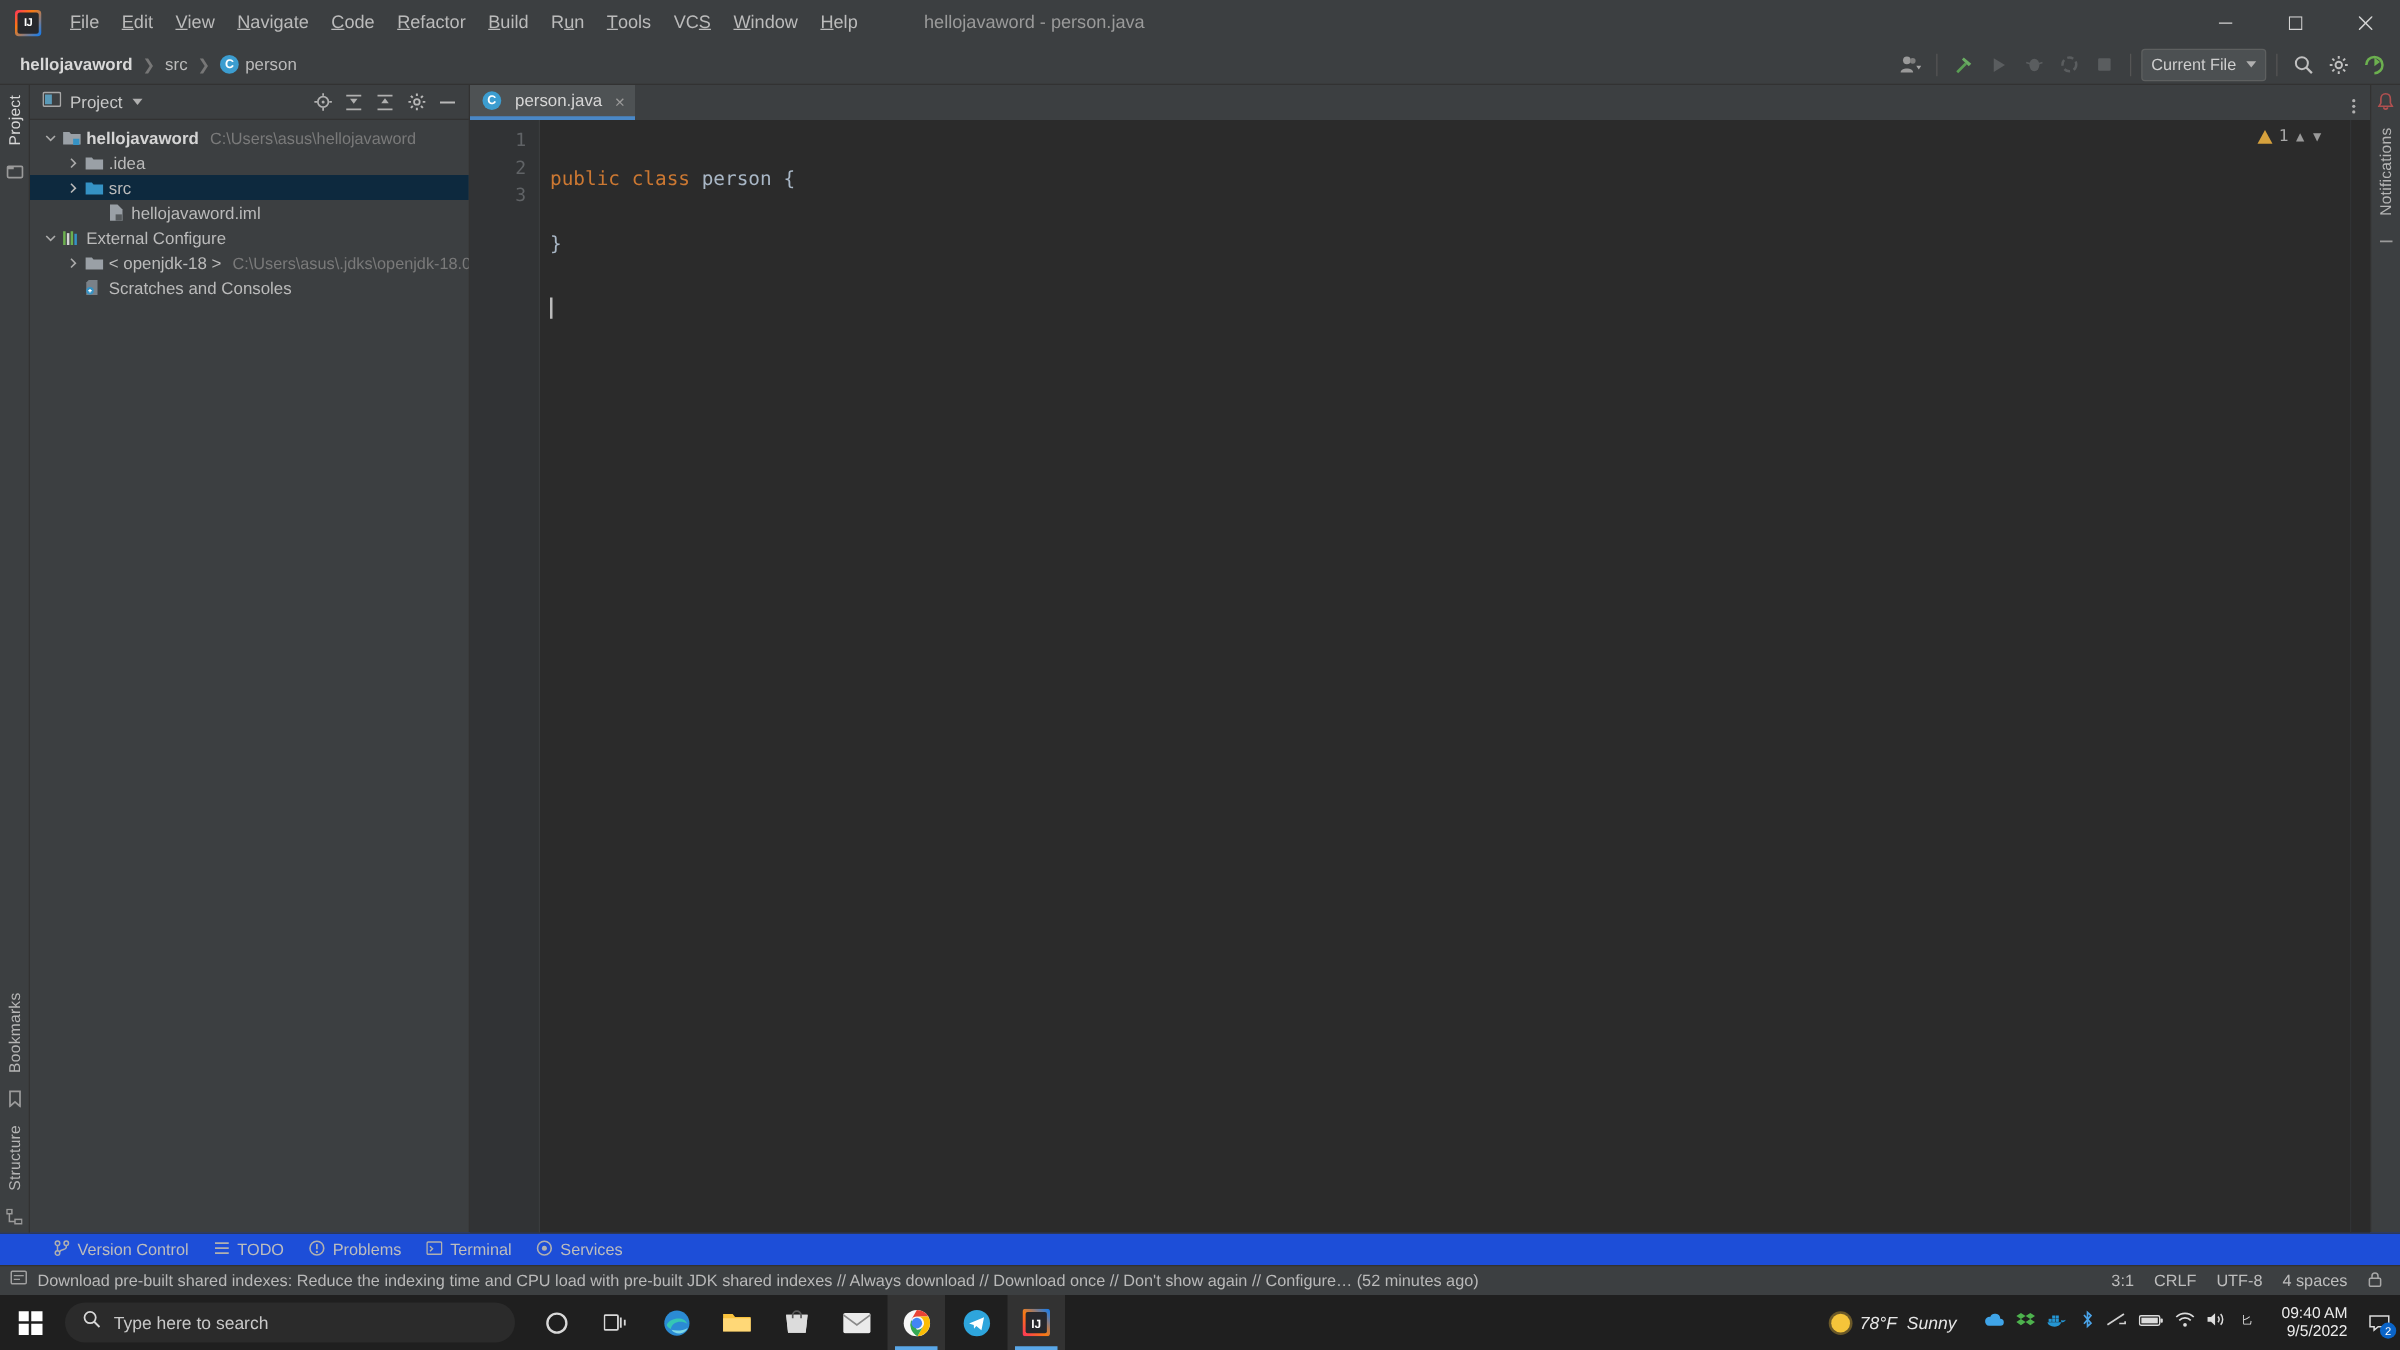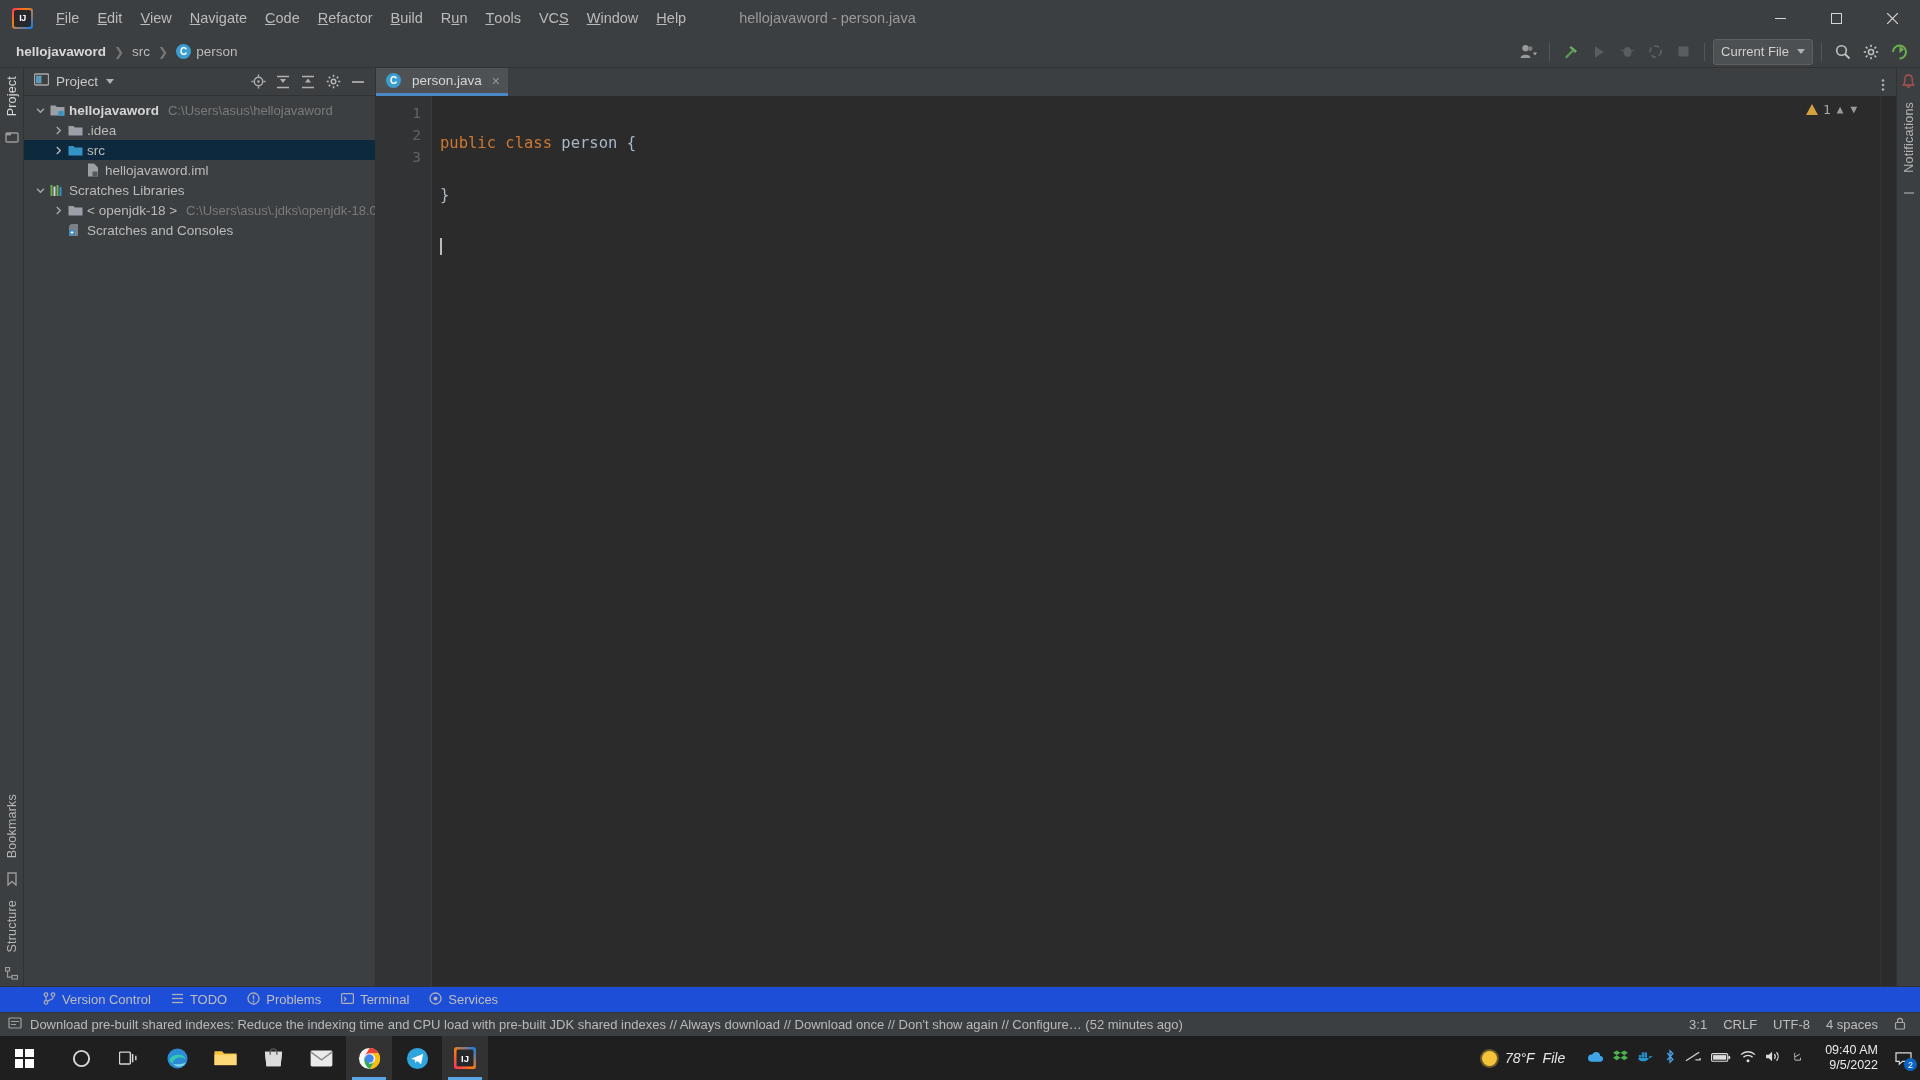--- a/index.html
+++ b/index.html
@@ -505,21 +505,21 @@
               </svg>
           </span>
           <span class="t-icon">
             <svg width="14" height="13" viewBox="0 0 14 13">
               <rect x="0.5" y="1" width="2" height="11" fill="#6cb04f"></rect>
               <rect x="3.5" y="2.5" width="2" height="9.5" fill="#d4d4d4"></rect>
               <rect x="6.5" y="1" width="2" height="11" fill="#6cb04f"></rect>
               <rect x="9.5" y="3" width="2" height="9" fill="#3592c4"></rect>
             </svg>
           </span>
-          <span class="t-label">Scratches Libraries</span>
+          <span class="t-label">External Configure</span>
         </div>
 
         <div class="tree-row" style="padding-left:26px">
           <span class="arrow">
             <svg width="9" height="9" viewBox="0 0 9 9">
                 <path d="M2.8 1 L6.3 4.5 L2.8 8" fill="none" stroke="#aaa" stroke-width="1.3"></path>
               </svg>
           </span>
           <span class="t-icon">
             <svg width="15" height="13" viewBox="0 0 15 13">
@@ -677,20 +677,29 @@
   </div>
 
   <div class="taskbar">
     <div class="start-btn">
       <div class="win-logo">
           <i></i>
           <i></i>
           <i></i>
           <i></i>
         </div>
+    </div>
+    <div class="tb-search">
+      <span>
+        <svg width="15" height="15" viewBox="0 0 16 16">
+            <circle cx="6.5" cy="6.5" r="4.8" fill="none" stroke="#d8d8d8" stroke-width="1.5"></circle>
+            <line x1="10" y1="10" x2="14.5" y2="14.5" stroke="#d8d8d8" stroke-width="1.6"></line>
+          </svg>
+      </span>
+      <input readonly="" placeholder="Type here to search" style="">
     </div>
     <div class="tb-icons">
       <div class="tb-icon">
         <svg width="19" height="19" viewBox="0 0 20 20">
             <circle cx="10" cy="10" r="8" fill="none" stroke="#d8d8d8" stroke-width="2"></circle>
           </svg>
       </div>
       <div class="tb-icon">
         <svg width="20" height="17" viewBox="0 0 22 18">
           <rect x="0.5" y="2" width="12" height="13" rx="1" fill="none" stroke="#d8d8d8" stroke-width="1.6"></rect>
@@ -751,21 +760,21 @@
           <rect x="2.5" y="2.5" width="17" height="17" rx="1.5" fill="#27282c"></rect>
           <text x="11" y="15" font-size="9.5" font-family="Liberation Sans, sans-serif" font-weight="bold" fill="#fff" text-anchor="middle">IJ</text>
         </svg>
       </div>
     </div>
 
     <div class="tray">
       <div class="weather">
         <span class="sun"></span>
         <span class="weather-txt">78°F</span>
-        <span class="weather-txt">File</span>
+        <span class="weather-txt">Sunny</span>
       </div>
       <div class="tray-icons">
         <span>
           <svg width="17" height="13" viewBox="0 0 18 13">
               <path d="M4.5 12 h9.5 a3 3 0 0 0 0-6 a4.5 4.5 0 0 0-8.6-1.6 A3.3 3.3 0 0 0 4.5 12 Z" fill="#3fa4e8"></path>
             </svg>
         </span>
         <span>
           <svg width="15" height="14" viewBox="0 0 16 14">
               <path d="M4 1 L8 3.6 L4 6.2 L0 3.6 Z M12 1 L16 3.6 L12 6.2 L8 3.6 Z M4 11.4 L8 8.8 L4 6.2 L0 8.8 Z M12 11.4 L16 8.8 L12 6.2 L8 8.8 Z" fill="#4db24d"></path>

